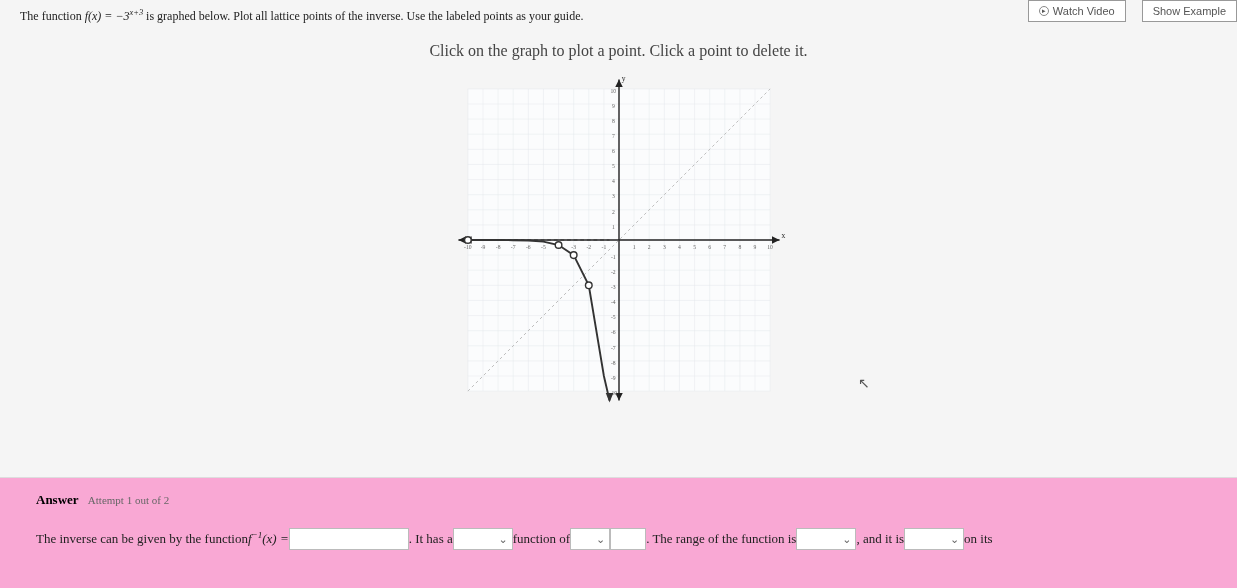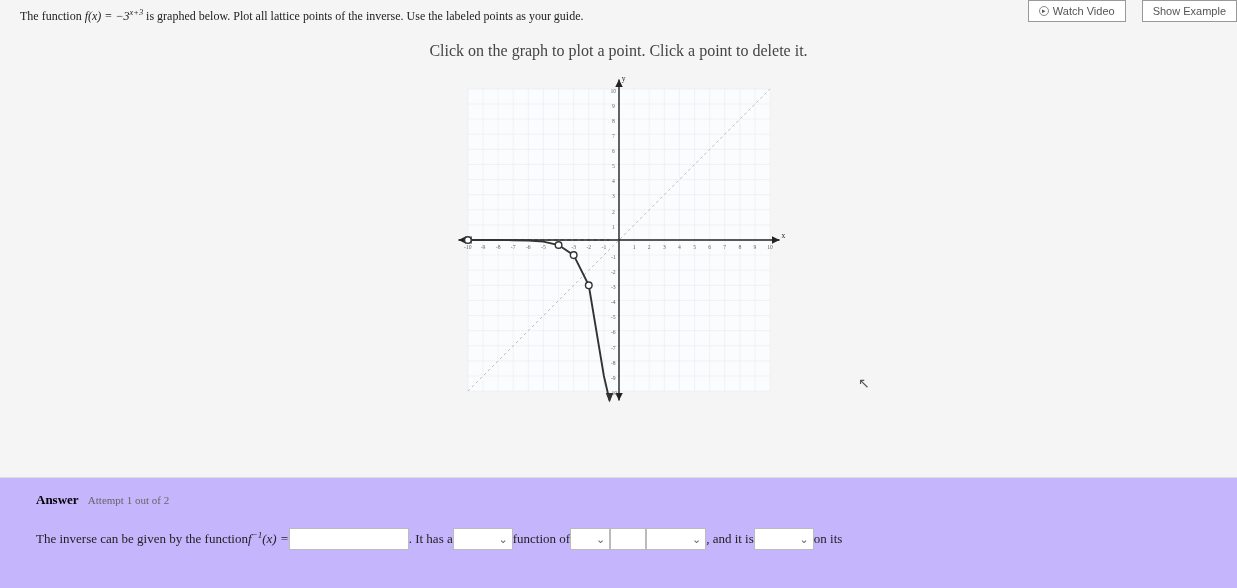--- a/index.html
+++ b/index.html
@@ -6,21 +6,21 @@
 body{font-family:Georgia,serif;background:#f5f5f5;width:1237px;height:588px;position:relative;overflow:hidden}
 .top-buttons{position:absolute;top:0;right:0;display:flex;gap:16px}
 .btn-outline{border:1px solid #999;background:#fff;padding:4px 10px;font-size:11px;color:#555;display:flex;align-items:center;gap:4px}
 .problem{padding:8px 32px 0 20px;font-size:12px;color:#222}
 .math{font-family:'Times New Roman',serif;font-style:italic}
 .sup{font-size:0.7em;vertical-align:super}
 .instruction{text-align:center;font-size:16px;color:#444;margin-top:18px}
 .graph-wrap{display:flex;justify-content:center;margin-top:10px}
 .graph{position:relative;width:340px;height:340px}
 .graph svg{width:100%;height:100%}
-.answer-section{position:absolute;left:0;right:0;bottom:0;padding:14px 36px 14px 36px;background:#c4b5fd;border-top:1px solid #ddd}
+.answer-section{position:absolute;left:0;right:0;bottom:0;padding:14px 36px 14px 36px;background:#f9a8d4;border-top:1px solid #ddd}
 .answer-header{font-size:13px;margin-bottom:18px}
 .answer-header b{font-weight:bold}
 .attempt{font-size:11px;color:#666;margin-left:6px}
 .fill-line{font-size:13px;color:#222;display:flex;flex-wrap:wrap;align-items:center;gap:0;margin-bottom:22px;line-height:2}
 .text-input{border:1px solid #bbb;background:#fff;height:22px;width:120px;font-size:12px;padding:0 4px}
 .text-input.sm{width:36px}
 .select{border:1px solid #bbb;background:#fff;height:22px;font-size:11px;padding:0 18px 0 6px;appearance:none;position:relative;min-width:60px}
 .select-wrap{position:relative;display:inline-block}
 .select-wrap::after{content:"⌄";position:absolute;right:5px;top:2px;font-size:11px;color:#666;pointer-events:none}
 .cursor{position:absolute;left:858px;top:375px;font-size:14px;color:#555}
@@ -177,19 +177,20 @@
 
   <div class="fill-line">
     <span>The inverse can be given by the function </span>
     <span class="math"><span>f</span><span class="sup">−1</span><span>(x) = </span></span>
     <input class="text-input" style="">
     <span>. It has a</span>
     <span class="select-wrap"><select class="select"><option></option></select></span>
     <span>function of</span>
     <span class="select-wrap"><select class="select" style="min-width:40px"><option></option></select></span>
     <input class="text-input sm" style="">
+    <span>. The range of the function is</span>
     <span class="select-wrap"><select class="select"><option></option></select></span>
     <span>, and it is</span>
     <span class="select-wrap"><select class="select"><option></option></select></span>
     <span>on its</span>
   </div>
 
 </div>
 
 </body></html>

